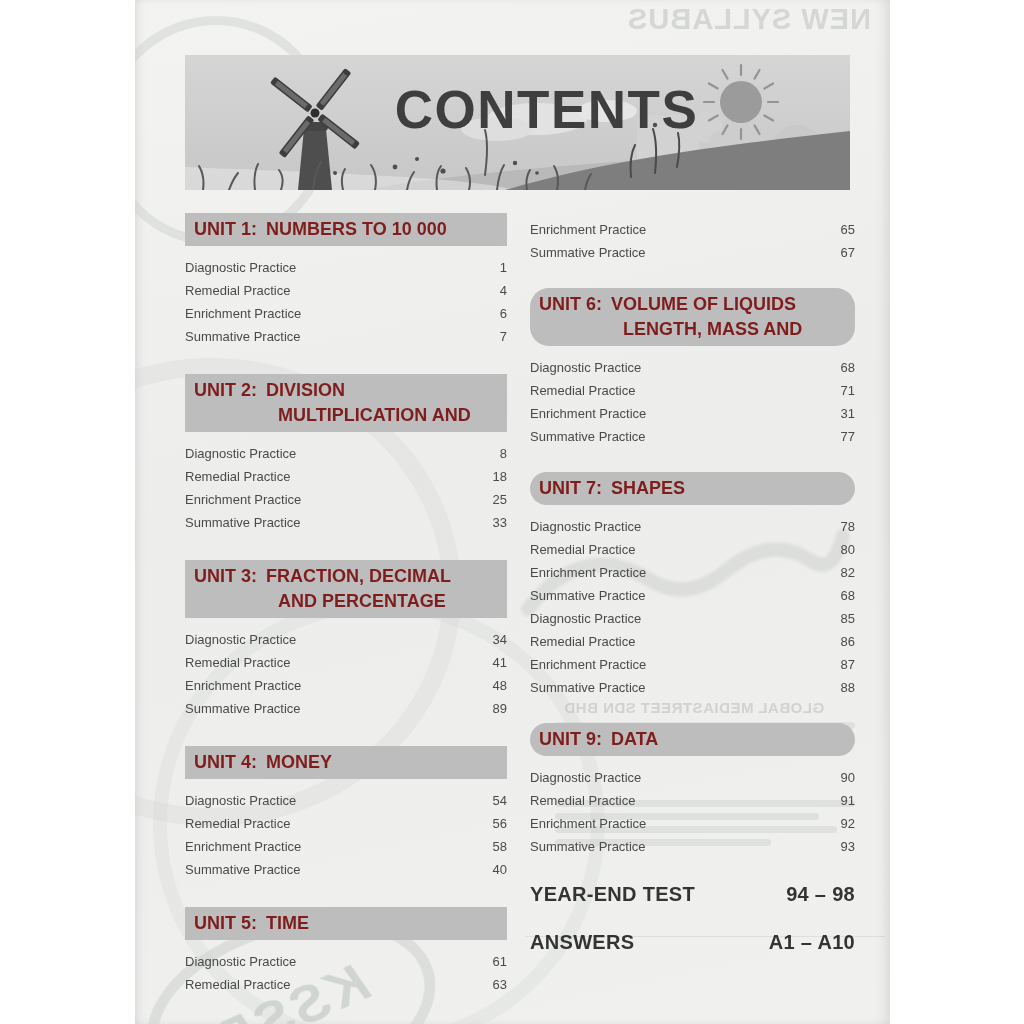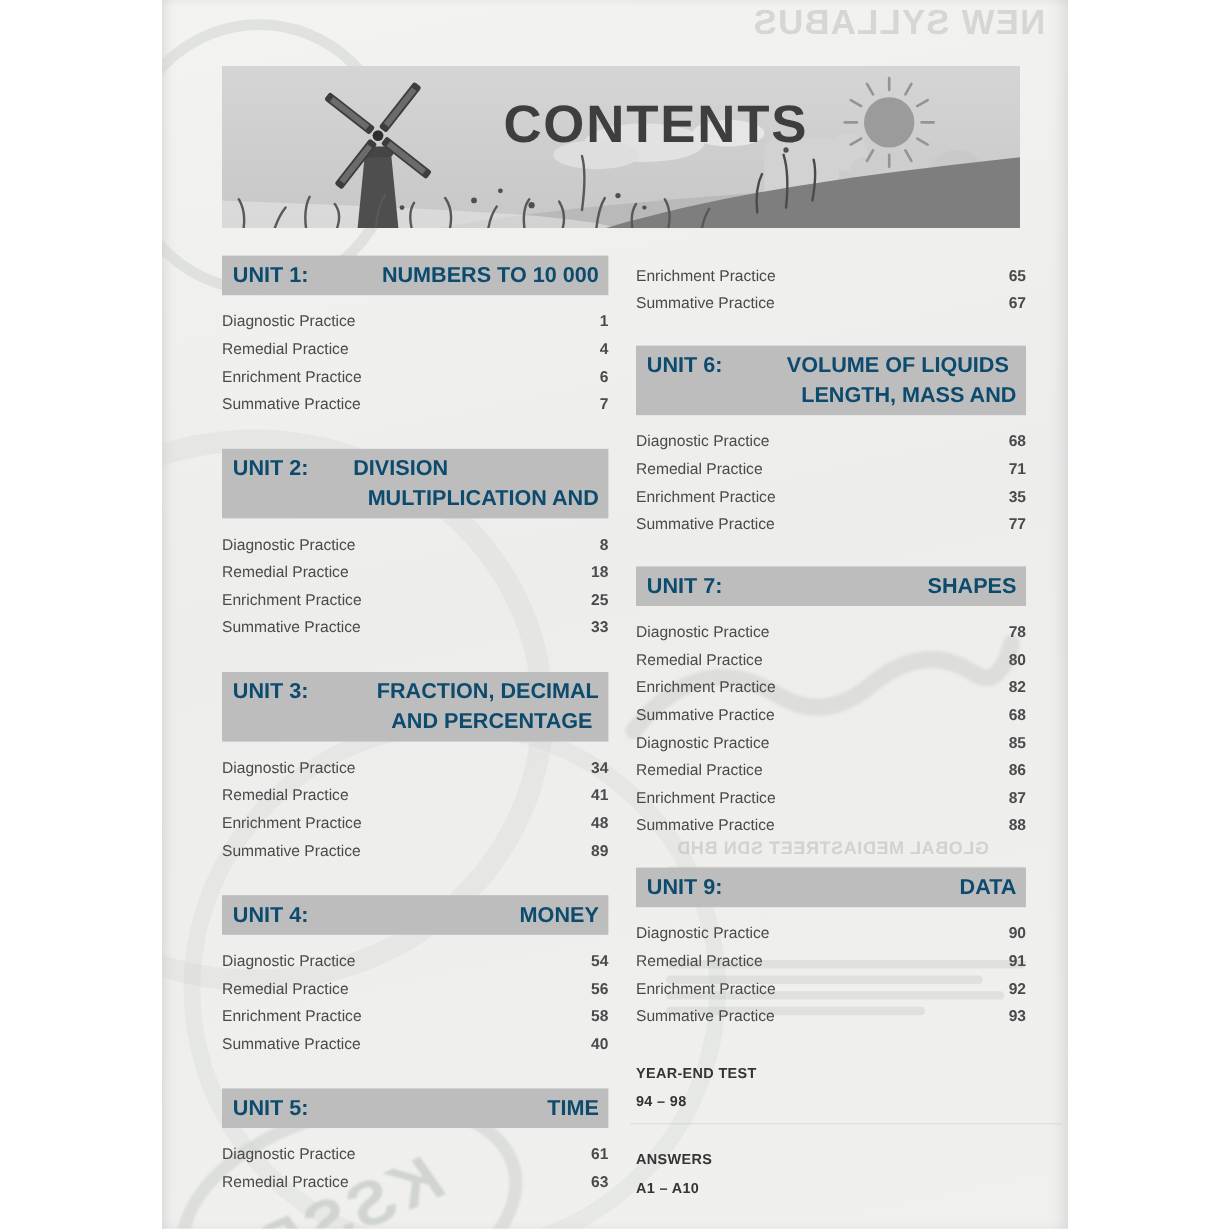--- a/index.html
+++ b/index.html
@@ -35,39 +35,39 @@
   .bleed-b{top:800px;}
   .bleed-lines span{display:block;height:7px;border-radius:4px;background:rgba(198,201,198,.38);margin-bottom:6px;}
   .bleed-lines span:nth-child(2){width:88%;}
   .bleed-lines span:nth-child(3){width:94%;}
   .bleed-lines span:nth-child(4){width:72%;}
   
   .banner{position:absolute;left:50px;top:55px;width:665px;height:135px;overflow:hidden;}
   .banner svg{position:absolute;left:0;top:0;}
   .banner-title{
     position:absolute;left:0;right:0;top:24px;text-align:center;padding-left:58px;
-    font-size:44px;font-weight:bold;letter-spacing:1.5px;color:#3e3e3e;
+    font-size:53px;font-weight:bold;letter-spacing:1.5px;color:#3e3e3e;
   }
   
   .col{position:absolute;top:205px;}
   .col-left{left:50px;width:322px;}
   .col-right{left:395px;width:325px;}
   .unit-bar{
-    background:#bdbdbd;color:#0c4a6e;font-weight:bold;font-size:18px;line-height:25px;
-    padding:4px 8px 4px 9px;display:flex;gap:9px;margin:26px 0 10px 0;justify-content:space-between;
+    background:#bdbdbd;color:#7f1d1d;font-weight:bold;font-size:18px;line-height:25px;
+    padding:4px 8px 4px 9px;display:flex;gap:9px;margin:26px 0 10px 0;
   }
-  .col-right .unit-bar{margin-top:24px;}
+  .col-right .unit-bar{margin-top:24px;border-radius:19px;}
   .col-left > .unit-bar:first-child{margin-top:8px;}
   .unit-label{white-space:nowrap;}
   .unit-line + .unit-line{padding-left:12px;}
   .col-right > .items:first-child{margin-top:13px;}
   .toc-row{display:flex;justify-content:space-between;align-items:baseline;
     font-size:13px;line-height:23px;color:#4a4a4a;}
-  .toc-row .pg{text-align:right;font-weight:bold;}
-  .bold-row{margin-top:24px;font-weight:bold;font-size:12px;line-height:24px;color:#343434;letter-spacing:.3px;flex-direction:column;}
+  .toc-row .pg{text-align:right;}
+  .bold-row{margin-top:24px;font-weight:bold;font-size:20px;line-height:24px;color:#343434;letter-spacing:.3px;}
   .crease{position:absolute;left:390px;top:936px;width:360px;height:1px;background:rgba(0,0,0,.07);}
 </style>
 </head>
 <body>
 
 <div class="scan-page">
 
   <div class="ghost-text ghost-syllabus">NEW SYLLABUS</div>
   <div class="ghost-ring ring-a"></div>
   <div class="ghost-ring ring-b"></div>
@@ -327,21 +327,21 @@
         <div class="toc-row">
           <span class="itm">Diagnostic Practice</span>
           <span class="pg">68</span>
         </div>
         <div class="toc-row">
           <span class="itm">Remedial Practice</span>
           <span class="pg">71</span>
         </div>
         <div class="toc-row">
           <span class="itm">Enrichment Practice</span>
-          <span class="pg">35</span>
+          <span class="pg">31</span>
         </div>
         <div class="toc-row">
           <span class="itm">Summative Practice</span>
           <span class="pg">77</span>
         </div>
       </div>
       <div class="unit-bar">
         <span class="unit-label">UNIT 7:</span>
         <div class="unit-lines">
           <div class="unit-line">SHAPES</div>

